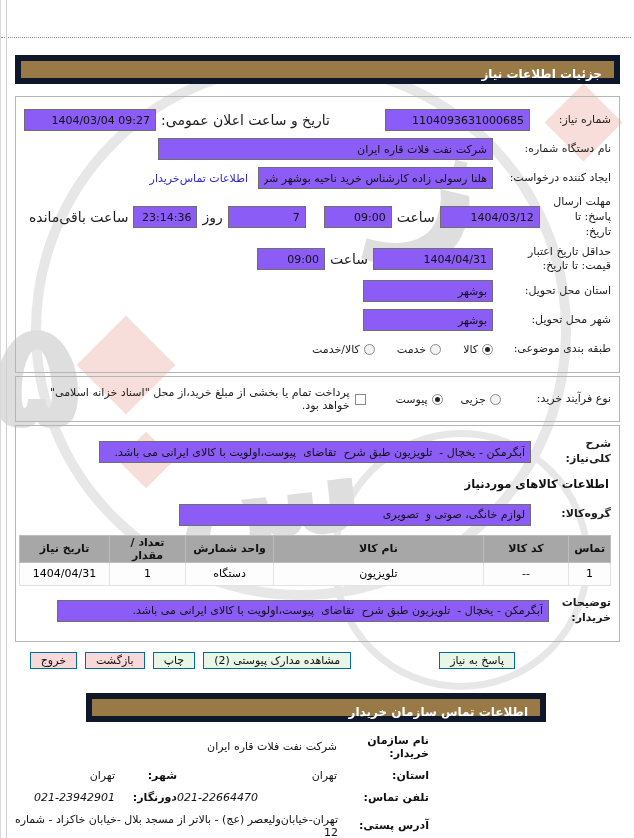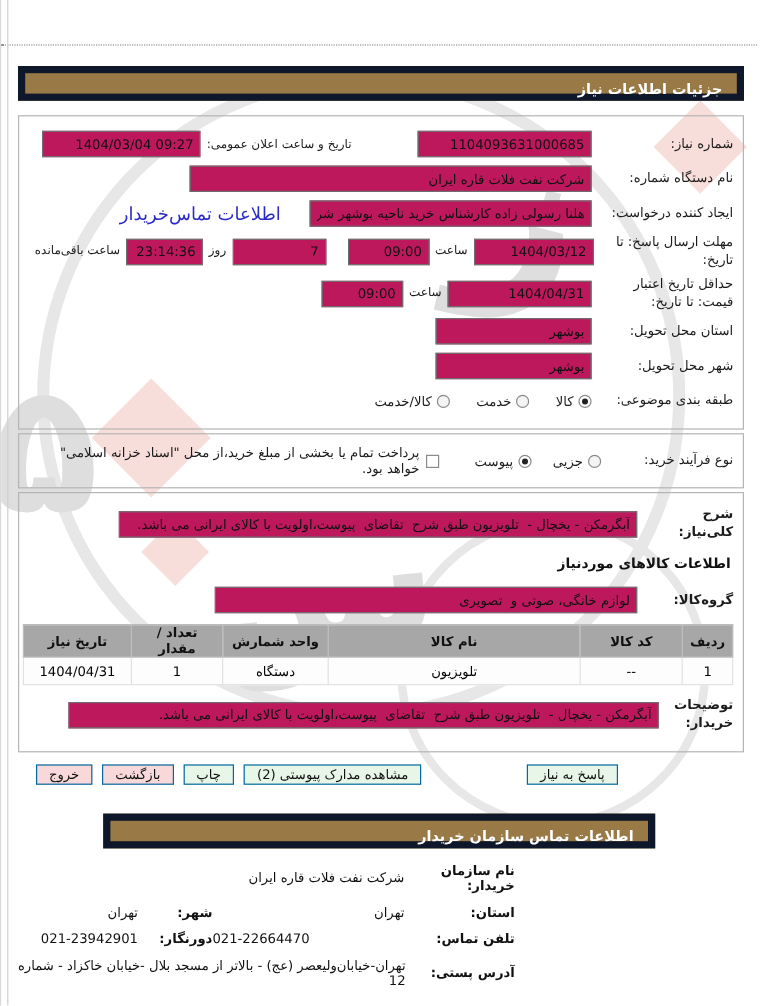--- a/index.html
+++ b/index.html
@@ -23,29 +23,29 @@
   .bar1 { margin:17px 14px 0 14px; }
   .bar2 { margin:24px 14px 0 0; width:460px; margin-right:88px; }
 
   .panel { border:1px solid #b5b5b5; margin:0 14px; padding:6px 8px; }
   .panel1 { margin-top:12px; }
   .panel2 { margin-top:3px; }
   .panel3 { margin-top:3px; padding-bottom:10px; }
 
   .row { display:flex; align-items:center; margin:5px 0; min-height:24px; }
   .lbl { font-size:11px; color:#1c1c1c; width:118px; padding-left:6px; line-height:1.35; }
-  .lbl-inline { font-size:10px; color:#1c1c1c; margin:0 5px; white-space:nowrap; }
+  .lbl-inline { font-size:14px; color:#1c1c1c; margin:0 5px; white-space:nowrap; }
   .blbl { font-weight:bold; }
 
-  input.box { border:1px solid #6e6e6e; background:#be185d; height:22px; font-size:11px;
+  input.box { border:1px solid #6e6e6e; background:#8b5cf6; height:22px; font-size:11px;
     padding:0 5px; font-family:"DejaVu Sans", sans-serif; color:#111; }
   .num { direction:ltr; text-align:right; }
   .rtl-val { direction:rtl; text-align:right; }
 
-  .link { color:#2929c8; font-size:15px; text-decoration:none; margin-right:24px; white-space:nowrap; cursor:pointer; }
+  .link { color:#2929c8; font-size:11px; text-decoration:none; margin-right:10px; white-space:nowrap; cursor:pointer; }
 
   .radio { display:inline-block; width:11px; height:11px; border:1px solid #8a8a8a; border-radius:50%;
     background:#f4f4f4; margin-left:4px; position:relative; flex:0 0 auto; }
   .radio.sel { background:#fff; }
   .radio.sel::after { content:""; position:absolute; inset:2px; border-radius:50%; background:#222; }
   .check { display:inline-block; width:11px; height:11px; border:1px solid #8a8a8a; background:#fff;
     margin-left:5px; flex:0 0 auto; }
   .opt { font-size:11px; color:#1c1c1c; margin-left:22px; display:inline-flex; align-items:center; }
 
   .section-title { font-size:11.5px; font-weight:bold; color:#111; margin:10px 2px 4px; }
@@ -59,21 +59,21 @@
   .btn { font-size:11px; color:#111; border:1px solid #0369a1; padding:1px 10px; white-space:nowrap; cursor:pointer;
     font-family:"DejaVu Sans", sans-serif; }
   .btn-green { background:#e7f6e7; }
   .btn-pink { background:#f8d8d8; }
 
   .c-row { display:flex; align-items:center; margin:9px 0; padding-right:205px; font-size:11px; }
   .c-lbl { font-weight:bold; width:92px; color:#111; }
   .c-val { width:160px; color:#111; }
   .c-lbl2 { font-weight:bold; width:62px; color:#111; }
   .c-val2 { color:#111; }
-  .ltrnum { direction:ltr; unicode-bidi:embed; }
+  .ltrnum { direction:ltr; unicode-bidi:embed;font-style:italic; }
 </style>
 </head>
 <body>
 
 <div class="page-edge"></div>
 
 <div class="wm wm-ring" style="left:30px; top:60px; width:540px; height:540px;"></div>
 <div class="wm wm-ring" style="left:330px; top:430px; width:260px; height:260px; border-width:7px;"></div>
 <div class="wm wm-glyph" style="left:-10px; top:300px; font-size:150px;">۵</div>
 <div class="wm wm-glyph" style="left:390px; top:90px; font-size:170px; transform:rotate(14deg);">ز</div>
@@ -180,21 +180,21 @@
     <div class="section-title">اطلاعات کالاهای موردنیاز</div>
 
     <div class="row" style="margin-top:12px">
       <span class="lbl blbl" style="width:80px">گروه‌کالا:</span>
       <input class="box rtl-val" style="width: 352px;" readonly="" value="لوازم خانگی، صوتی و  تصویری">
     </div>
 
     <table class="goods">
       <thead>
         <tr>
-          <th style="width:42px">ردیف</th>
+          <th style="width:42px">تماس</th>
           <th style="width:92px">کد کالا</th>
           <th style="width:228px">نام کالا</th>
           <th style="width:92px">واحد شمارش</th>
           <th style="width:80px">تعداد / مقدار</th>
           <th style="width:92px">تاریخ نیاز</th>
         </tr>
       </thead>
       <tbody>
         <tr>
           <td>1</td>

